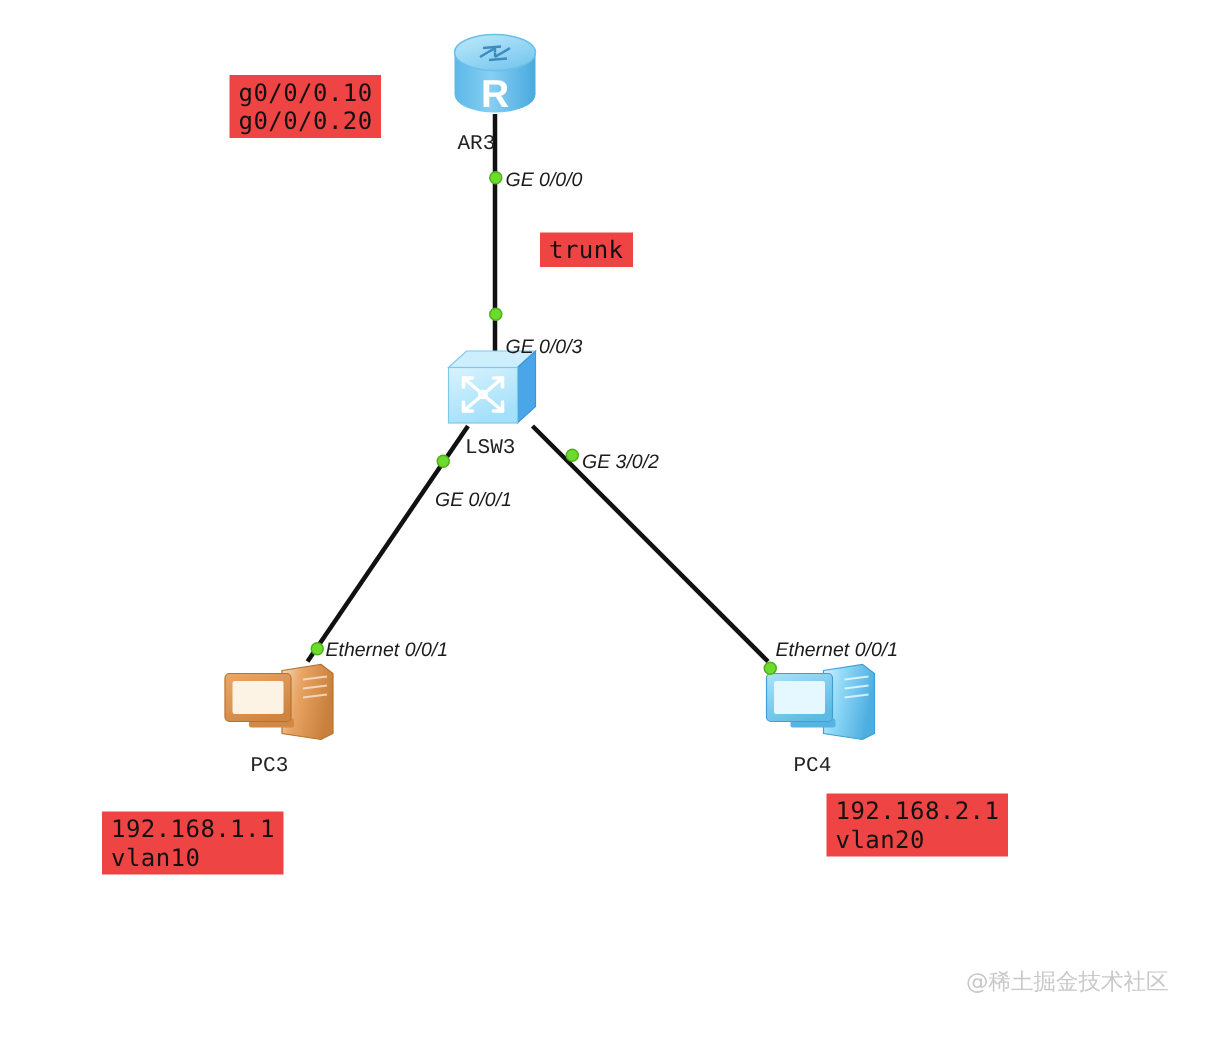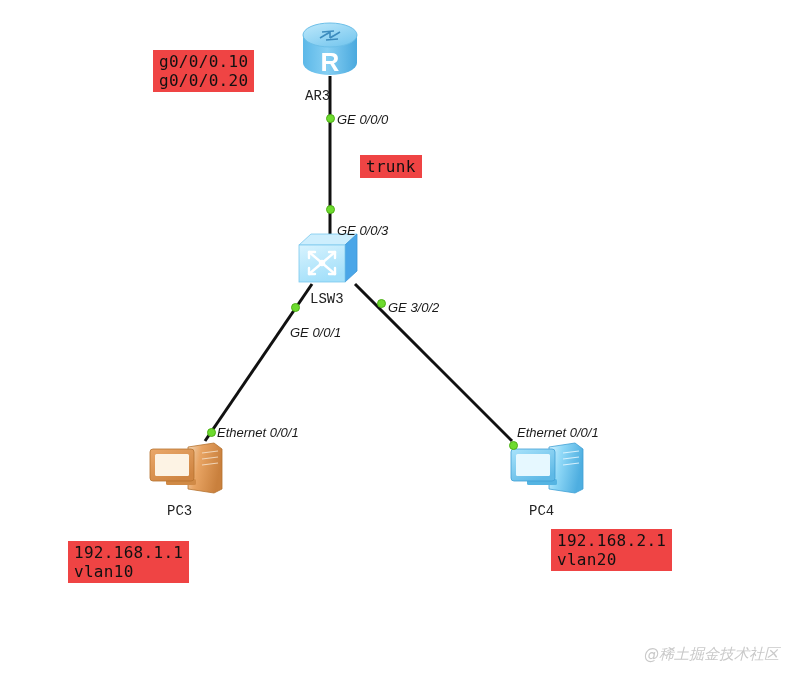--- a/index.html
+++ b/index.html
@@ -61,21 +61,20 @@
     padding: 2px 6px;
     white-space: pre;
     letter-spacing: 0.3px;
   }
   .watermark {
     position: absolute;
     color: #c9c9c9;
     font-family: "DejaVu Sans", sans-serif;
     font-size: 15px;
     white-space: nowrap;
-    font-style: italic;
   }
 </style>
 </head>
 <body>
 
 <div id="canvas">
 
   <svg id="links" viewBox="0 0 809 698">
     <g>
       <line x1="330" y1="76" x2="330" y2="235" stroke="#111111" stroke-width="3"></line>

